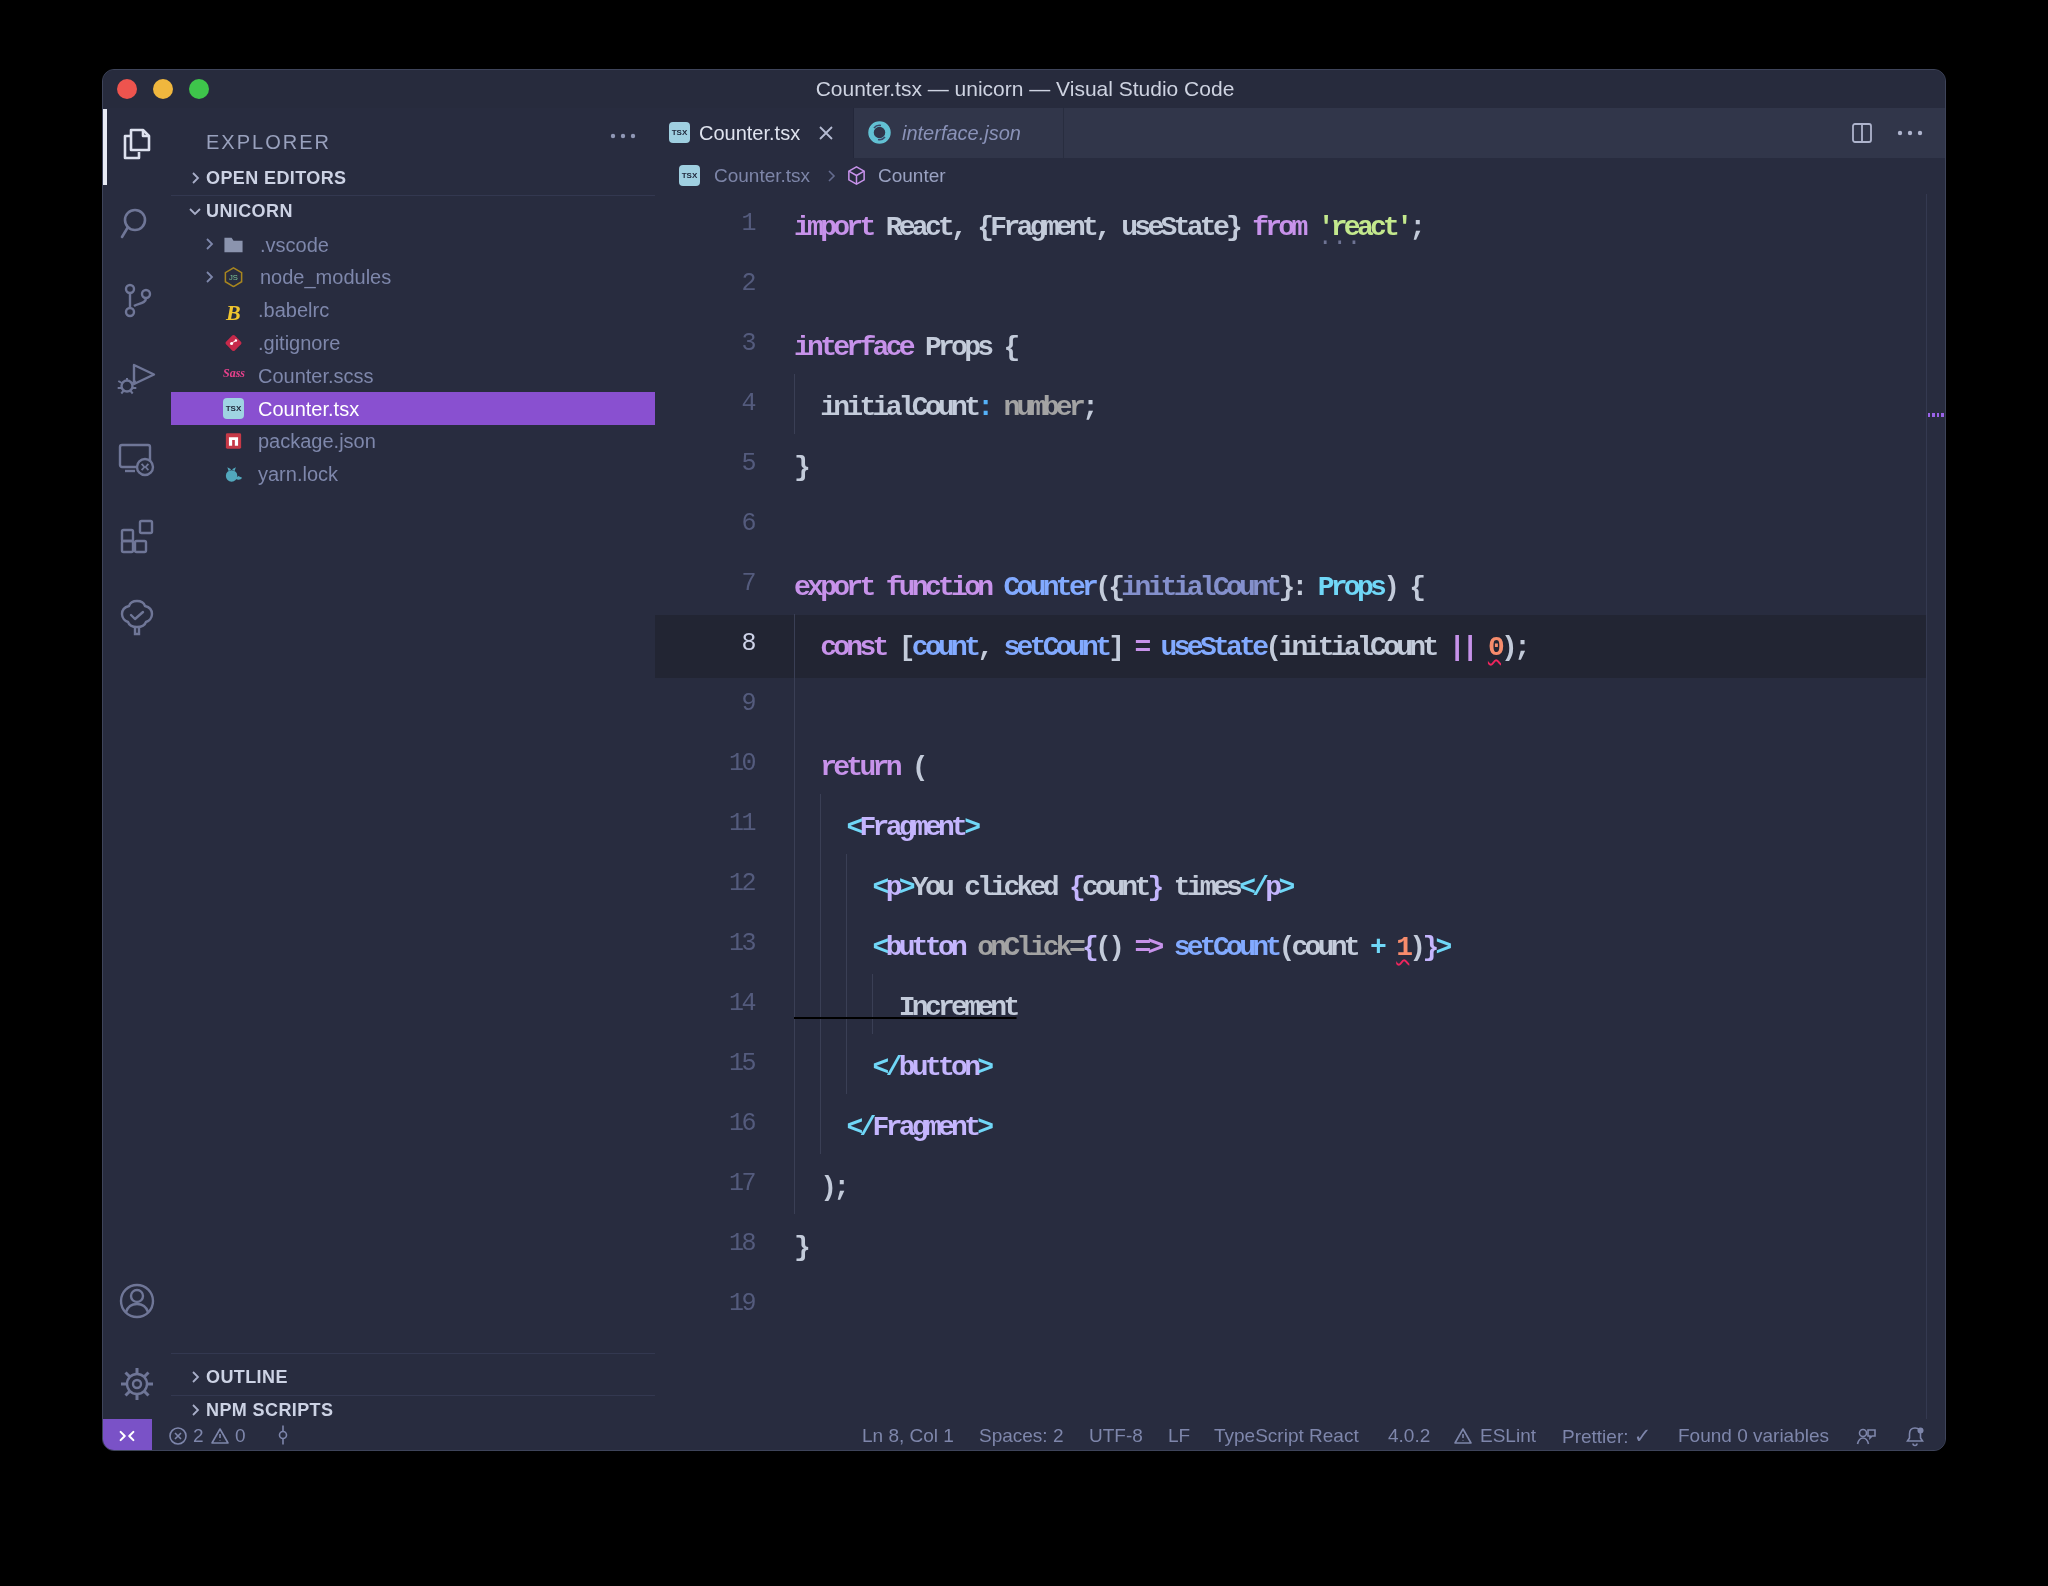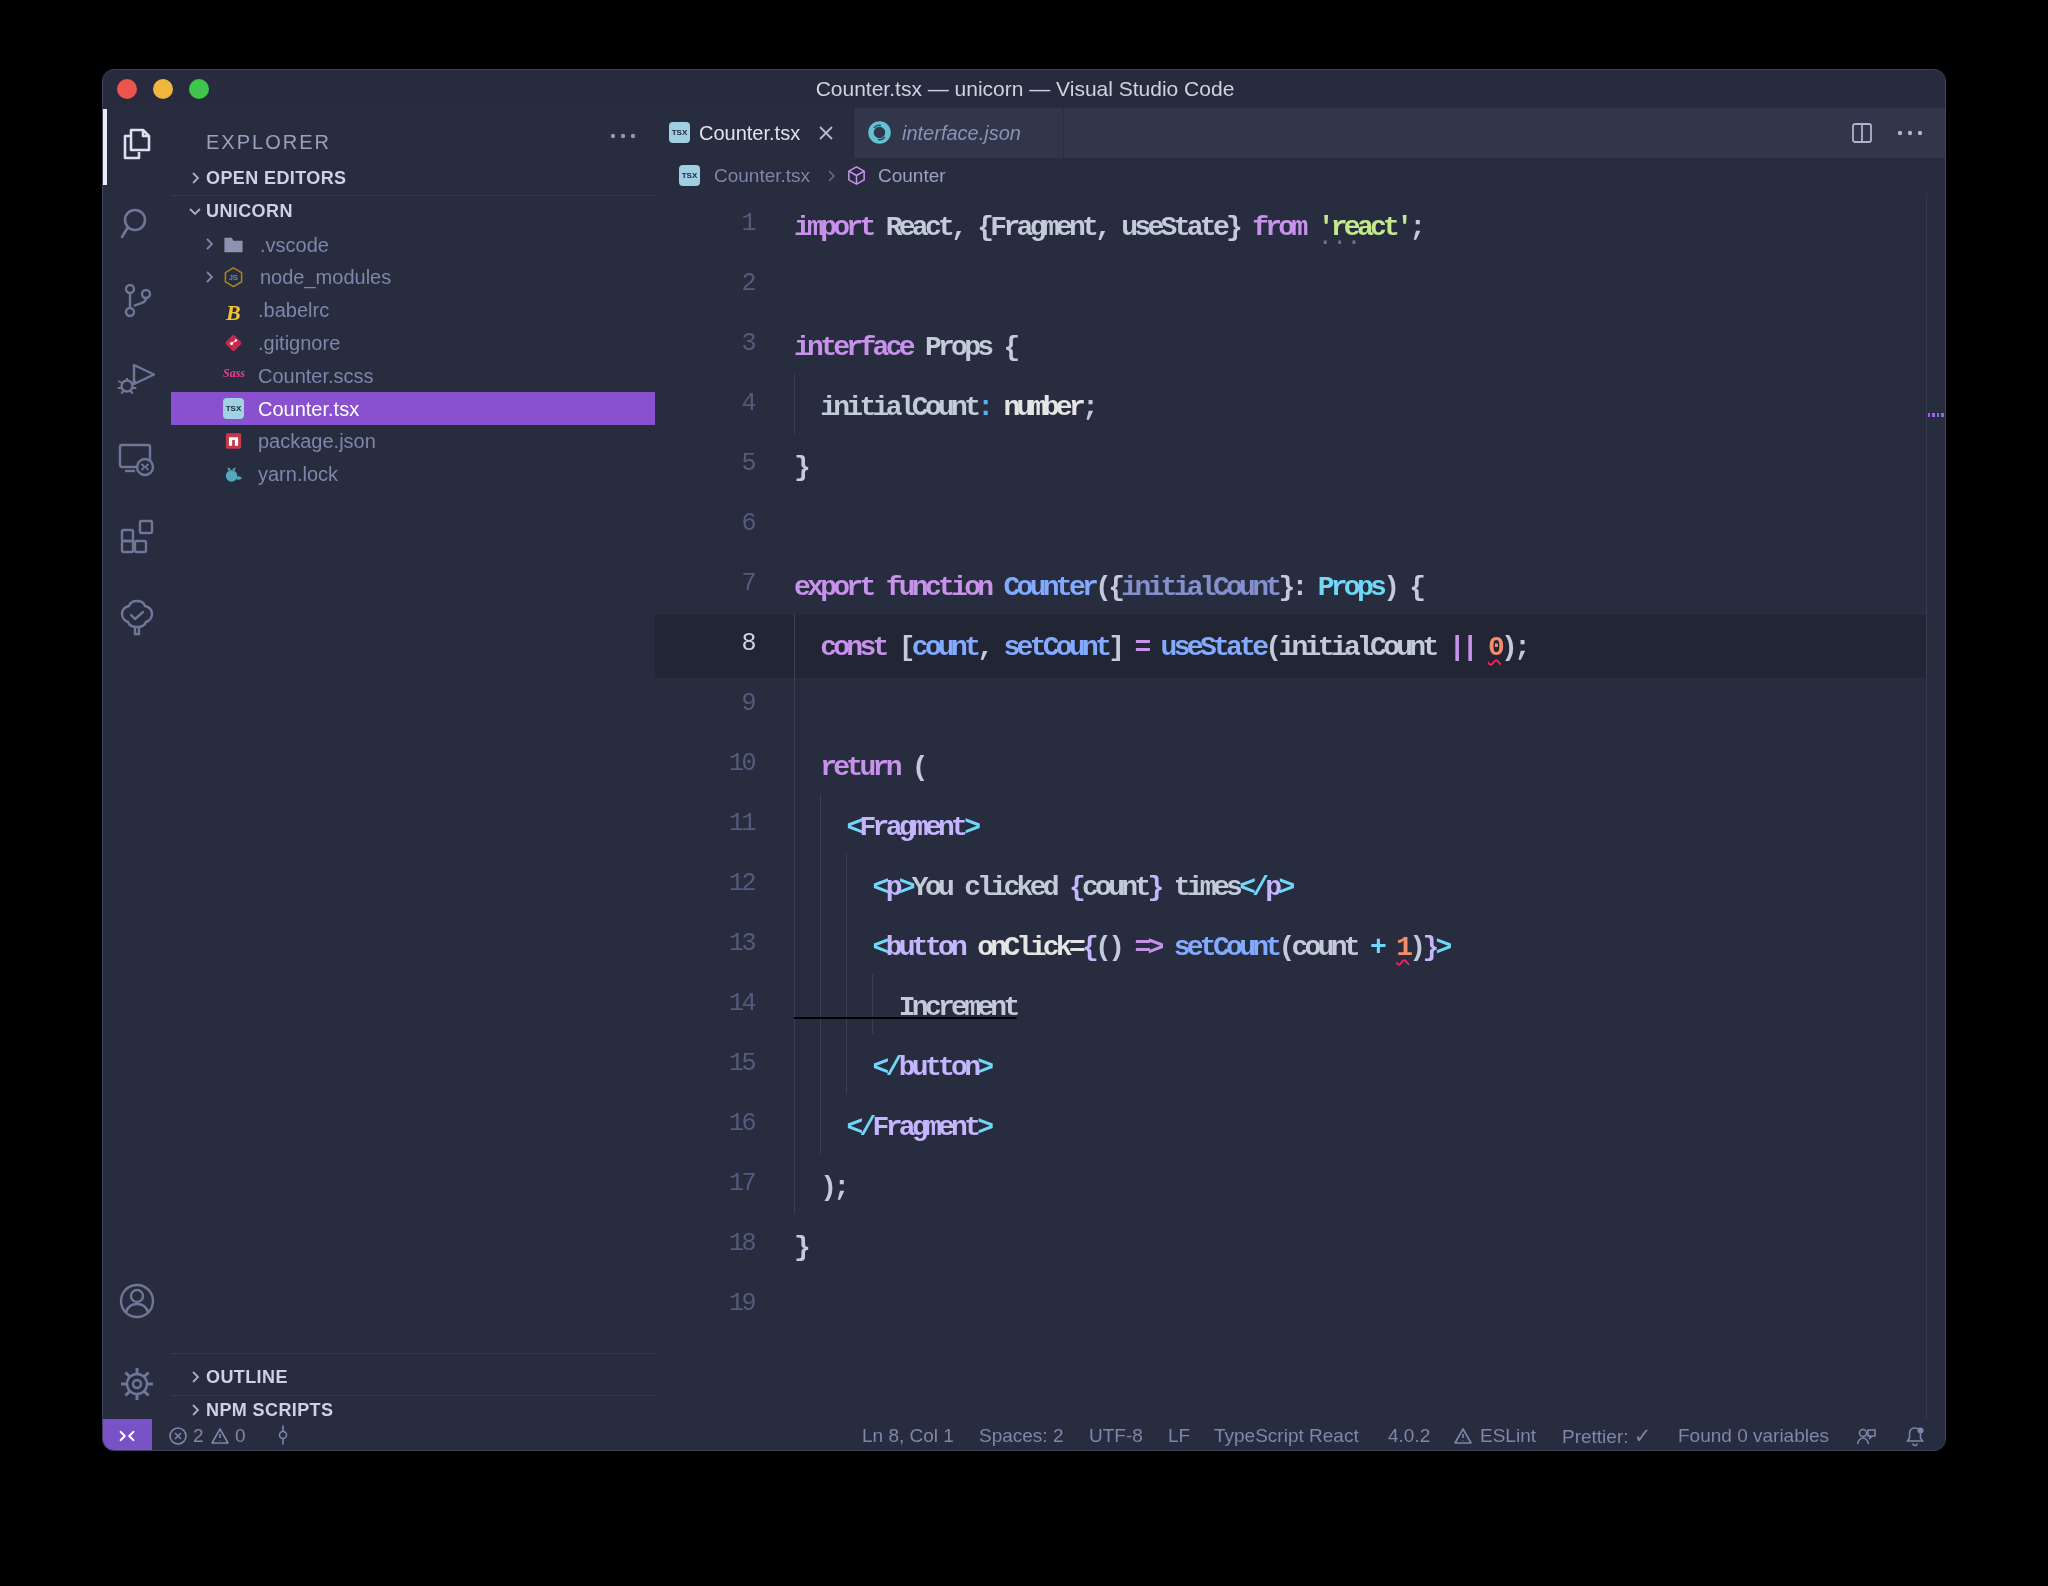--- a/index.html
+++ b/index.html
@@ -39,21 +39,21 @@
     color:#20293c; font-weight:bold; font-size:8px; text-align:center; line-height:21px; letter-spacing:0; }
   
   #code { position:absolute; left:0; top:86px; width:1292px; height:1225px; }
   .cl { position:absolute; left:139px; height:60px; line-height:60px; white-space:pre;
     font-family:"Liberation Mono", monospace; font-size:28px; font-weight:bold; letter-spacing:-3.712px; }
   .ln { position:absolute; left:0; width:99px; height:60px; line-height:60px; text-align:right;
     font-family:"Liberation Mono", monospace; font-size:25px; letter-spacing:-2.5px; color:#545b7d; }
   #hline { position:absolute; left:0; top:421px; width:1271px; height:63px; background:#222533; }
   .guide { position:absolute; width:1px; background:#3a3f55; }
   .w { color:#c3cbda; } .k { color:#c792ea; } .f { color:#82aaff; } .s { color:#c3e88d; }
-  .y { color:#e5e5e5; } .r { color:#c4b5fd; } .cy { color:#70d7f7; } .num { color:#f78c6c; }
+  .y { color:#a3a3a3; } .r { color:#c4b5fd; } .cy { color:#70d7f7; } .num { color:#f78c6c; }
   .pv { color:#8490cc; } .bl { color:#55b1f9; }
   .sq { text-decoration:underline wavy #f0245d 2px; text-underline-offset:4px; }
   
   #statusbar { position:absolute; left:0; top:1349px; width:1844px; height:33px; background:#282c3f; }
   .stitem { position:absolute; top:0; height:33px; line-height:33px; font-size:19px; color:#7e86ab; white-space:nowrap; }
 </style>
 </head>
 <body>
 <div id="win">
   <div id="titlebar">

